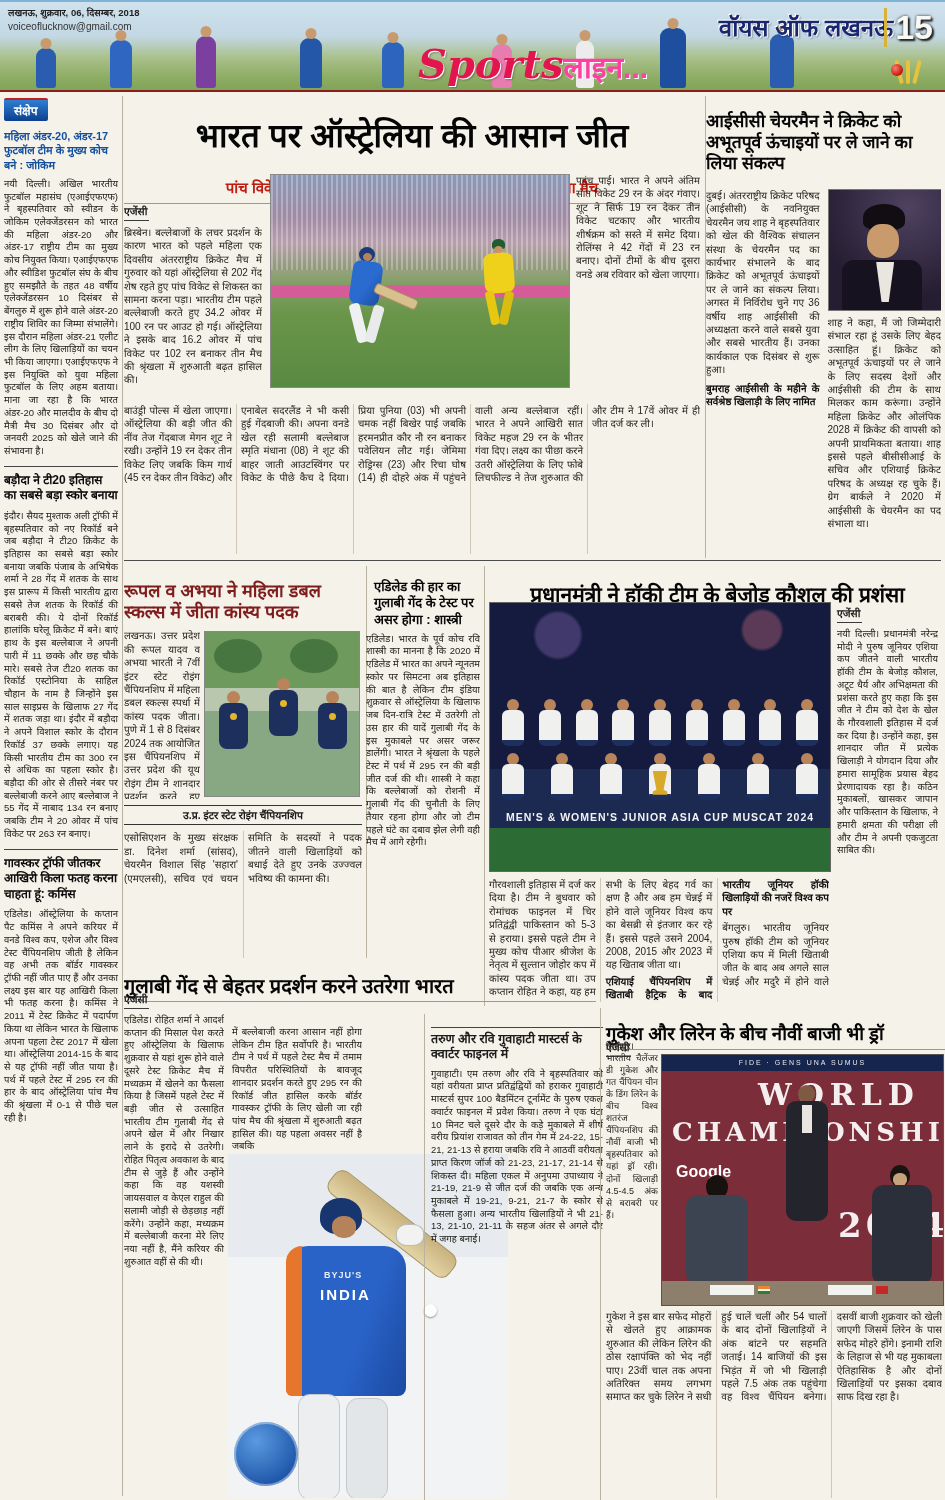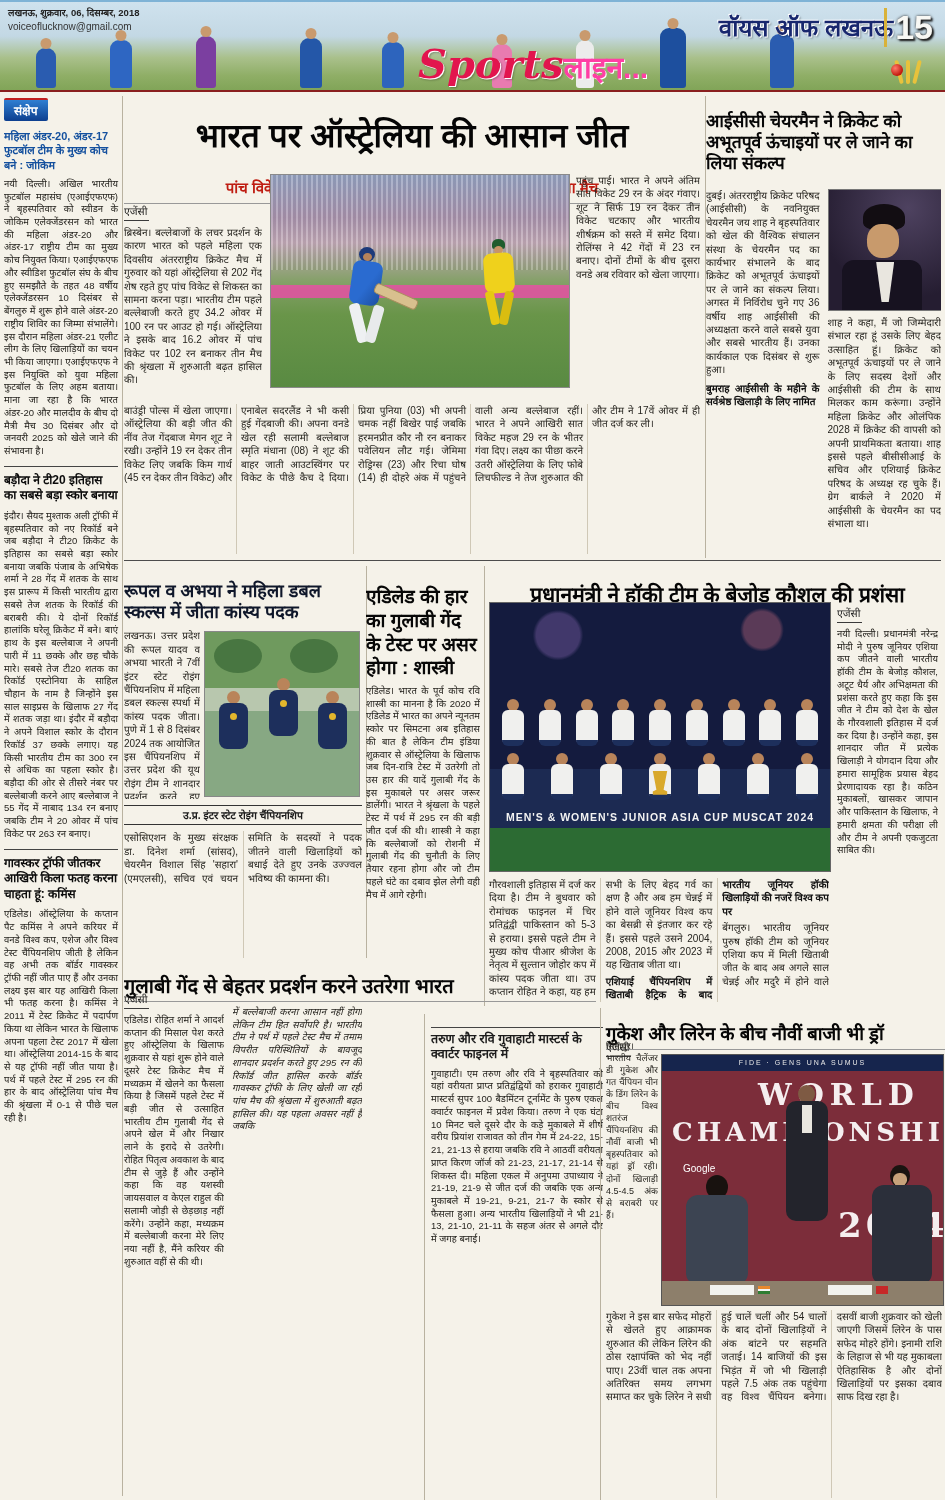--- a/index.html
+++ b/index.html
@@ -1,20 +1,20 @@
 <!DOCTYPE html>
 <html><head>
 <meta charset="utf-8">
 <style>
   html,body{margin:0;padding:0;background:#d8d4c8;}
   .page{position:relative;width:945px;height:1500px;margin:0 auto;background:#f5f2e9;overflow:hidden;
         font-family:"Liberation Sans","DejaVu Sans",sans-serif;color:#1c1c1c;}
   
   .body-txt{font-size:10px;line-height:1.34;text-align:justify;color:#26241f;}
-  .byline{font-weight:normal;font-size:10.5px;border-bottom:1.5px solid #3a3a3a;display:inline-block;padding:0 2px 2px 0;margin:4px 0 5px 0;}
+  .byline{font-weight:bold;font-size:10.5px;border-bottom:1.5px solid #3a3a3a;display:inline-block;padding:0 2px 2px 0;margin:4px 0 5px 0;}
   .cols2{column-count:2;column-gap:10px;column-rule:1px solid #cfc8b6;}
   .cols3{column-count:3;column-gap:10px;column-rule:1px solid #cfc8b6;}
   .cols5{column-count:5;column-gap:9px;column-rule:1px solid #cfc8b6;}
   .sec{position:absolute;overflow:hidden;}
   .vr{border-right:1px solid #b9b2a0;}
   .subhead-bold{font-weight:800;color:#111;}
   
   .mast{position:absolute;left:0;top:0;width:945px;height:90px;overflow:hidden;
         background:linear-gradient(180deg,#cfe2ee 0%,#c3d8e4 38%,#a9c08b 62%,#8fae66 82%,#7fa356 100%);
         border-top:2px solid #7fb3d6;}
@@ -83,34 +83,34 @@
   .icc-c{width:50%;}
   .ph-shah{width:100%;height:120px;border:1px solid #777;position:relative;margin-bottom:5px;
         background:radial-gradient(circle at 70% 15%,#4e4260,#251d31 70%);overflow:hidden;}
   .ph-shah .hair{position:absolute;left:30%;top:12%;width:42px;height:26px;border-radius:50% 50% 30% 30%;background:#120d12;}
   .ph-shah .face{position:absolute;left:34%;top:28%;width:32px;height:34px;border-radius:45%;background:#c89a6c;}
   .ph-shah .body{position:absolute;left:12%;top:58%;width:80px;height:60px;border-radius:12px 12px 0 0;background:#171220;}
   .ph-shah .shirt{position:absolute;left:42%;top:60%;width:18px;height:40px;background:#e9e6df;clip-path:polygon(0 0,100% 0,70% 100%,30% 100%);}
   
   .hr-mid{position:absolute;left:124px;top:560px;width:817px;height:1px;background:#4c4c4c;}
   .rowing{left:124px;top:566px;width:238px;height:392px;padding-right:4px;}
-  .rowing-h{font-size:18px;font-weight:800;line-height:1.18;color:#0f172a;margin-bottom:6px;}
+  .rowing-h{font-size:18px;font-weight:800;line-height:1.18;color:#7f1d1d;margin-bottom:6px;}
   .row-flex{position:relative;height:170px;}
   .row-colL{position:absolute;left:0;top:0;width:76px;height:170px;}
   .ph-row{position:absolute;left:80px;top:2px;width:154px;height:164px;border:1px solid #888;overflow:hidden;
         background:linear-gradient(180deg,#6f9a5e 0 34%,#b8c7ae 34% 48%,#87a883 48% 100%);}
   .ph-row .tree{position:absolute;top:4%;width:48px;height:34px;border-radius:50%;background:#3f6d3a;opacity:.8;}
   .rower{position:absolute;top:36%;width:34px;height:62%;}
   .rower .hd{position:absolute;left:10px;top:0;width:13px;height:13px;border-radius:50%;background:#b9845a;}
   .rower .tr{position:absolute;left:2px;top:12px;width:29px;height:46px;border-radius:8px;background:#1d2f5c;}
   .rower .md{position:absolute;left:13px;top:22px;width:7px;height:7px;border-radius:50%;background:#e3b62c;}
   .row-box{border:1.5px solid #333;border-left:none;border-right:none;font-weight:800;font-size:10.5px;
         text-align:center;padding:2px 0;margin:6px 0;}
   .shastri{left:366px;top:566px;width:114px;height:392px;padding-right:4px;}
-  .shastri-h{font-size:19px;font-weight:800;line-height:1.25;color:#070707;margin-bottom:5px;}
+  .shastri-h{font-size:13px;font-weight:800;line-height:1.25;color:#070707;margin-bottom:5px;padding-left:8px;}
   .hockey{left:484px;top:566px;width:457px;height:440px;border-left:1px solid #b9b2a0;padding-left:4px;}
   .hockey-h{font-size:21px;font-weight:800;text-align:center;line-height:1.15;color:#050505;}
   .ph-champ{position:absolute;left:4px;top:36px;width:340px;height:268px;border:1px solid #666;overflow:hidden;
         background:radial-gradient(circle at 20% 12%,#41386b 0 6%,transparent 7%),
                    radial-gradient(circle at 80% 10%,#5a3a57 0 5%,transparent 6%),
                    linear-gradient(180deg,#141b3e 0 62%,#1c2a52 62% 84%,#2c6b33 84% 100%);}
   .champ-title{position:absolute;left:0;top:14px;width:100%;text-align:center;font-weight:800;font-size:44px;
         letter-spacing:2px;color:#e8b33b;text-shadow:0 2px 0 #7a5a10,0 0 6px #00000088;
         font-family:"DejaVu Serif","Liberation Serif",serif;}
   .champ-band{position:absolute;left:0;top:208px;width:100%;text-align:center;font-size:10.5px;font-weight:bold;
@@ -120,21 +120,21 @@
   .plyr .hd{position:absolute;left:7px;top:0;width:12px;height:12px;border-radius:50%;background:#b9845a;}
   .plyr .tr{position:absolute;left:2px;top:11px;width:22px;height:30px;border-radius:6px;background:#f0f0ee;border-bottom:6px solid #1d2f5c;}
   .trophy{position:absolute;left:158px;top:168px;width:24px;height:34px;background:#d9a92c;
         clip-path:polygon(20% 0,80% 0,65% 55%,80% 60%,80% 70%,20% 70%,20% 60%,35% 55%);}
   .hockey-right{position:absolute;left:352px;top:36px;width:101px;height:400px;}
   .hockey-below{position:absolute;left:4px;top:312px;width:340px;height:124px;}
   
   .rohit{left:124px;top:958px;width:472px;height:542px;}
   .rohit-h{font-size:20px;font-weight:800;line-height:1.15;color:#060606;border-bottom:1px solid #999;padding-bottom:3px;}
   .rohit-colA{position:absolute;left:0;top:30px;width:100px;height:510px;}
-  .rohit-colB{position:absolute;left:108px;top:48px;width:130px;height:168px;font-style:italic;}
+  .rohit-colB{position:absolute;left:108px;top:68px;width:130px;height:168px;}
   .rohit-colC{position:absolute;left:246px;top:52px;width:130px;height:132px;}
   .ph-rohit{position:absolute;left:104px;top:196px;width:280px;height:344px;overflow:hidden;
         background:linear-gradient(180deg,#e7eaee 0 30%,#f2f3f5 30% 100%);}
   .ph-rohit .bat{position:absolute;left:150px;top:-6px;width:26px;height:150px;border-radius:10px;
         background:linear-gradient(90deg,#e3d3a4,#c9b27e);border:1px solid #a5925f;transform:rotate(-52deg);}
   .ph-rohit .helm{position:absolute;left:92px;top:44px;width:42px;height:36px;border-radius:50% 50% 40% 40%;background:#17356f;}
   .ph-rohit .face{position:absolute;left:104px;top:62px;width:24px;height:22px;border-radius:45%;background:#b5825a;}
   .ph-rohit .jersey{position:absolute;left:58px;top:92px;width:120px;height:150px;border-radius:22px 22px 8px 8px;
         background:linear-gradient(110deg,#2a63c8 60%,#1b4aa2);}
   .ph-rohit .stripe{position:absolute;left:58px;top:92px;width:16px;height:150px;border-radius:22px 0 0 8px;background:#e7762d;}
@@ -149,21 +149,21 @@
   .badminton{left:424px;top:1014px;width:172px;height:486px;border-left:1px solid #b9b2a0;padding-left:6px;}
   .badm-h{font-size:12.5px;font-weight:800;line-height:1.25;border-top:1.5px solid #444;padding-top:4px;margin-bottom:5px;}
   
   .chess{left:600px;top:1008px;width:341px;height:492px;border-left:1px solid #b9b2a0;padding-left:5px;}
   .chess-h{font-size:18.5px;font-weight:800;line-height:1.2;color:#050505;border-bottom:1px solid #999;padding-bottom:3px;}
   .chess-colL{position:absolute;left:5px;top:32px;width:52px;height:248px;font-size:9px;}
   .ph-chess{position:absolute;left:60px;top:46px;width:281px;height:250px;overflow:hidden;background:#7c2d3a;border:1px solid #555;}
   .ph-chess .topstrip{position:absolute;left:0;top:0;width:100%;height:16px;background:#16254d;color:#e8e8e8;
         font-size:7px;letter-spacing:2px;text-align:center;line-height:16px;}
   .ph-chess .big{position:absolute;color:rgba(255,255,255,.92);font-family:"DejaVu Serif","Liberation Serif",serif;font-weight:bold;}
-  .ph-chess .g{position:absolute;left:21px;top:108px;color:#fff;font-size:10px;font-weight:normal;}
+  .ph-chess .g{position:absolute;left:14px;top:108px;color:#fff;font-size:16px;font-weight:bold;}
   .ph-chess .arb{position:absolute;left:118px;top:30px;width:54px;height:150px;}
   .ph-chess .arb .hd{position:absolute;left:18px;top:0;width:17px;height:18px;border-radius:50%;background:#7e5a43;}
   .ph-chess .arb .tr{position:absolute;left:6px;top:16px;width:42px;height:120px;border-radius:10px;background:#23242c;}
   .ph-chess .arb .sh{position:absolute;left:22px;top:20px;width:10px;height:28px;background:#e9e6df;}
   .ph-chess .p1{position:absolute;left:20px;top:120px;width:70px;height:110px;}
   .ph-chess .p1 .hd{position:absolute;left:24px;top:0;width:22px;height:24px;border-radius:50%;background:#18120f;}
   .ph-chess .p1 .tr{position:absolute;left:4px;top:20px;width:62px;height:90px;border-radius:12px;background:#3c4452;}
   .ph-chess .p2{position:absolute;left:208px;top:110px;width:66px;height:120px;}
   .ph-chess .p2 .hd{position:absolute;left:20px;top:0;width:20px;height:22px;border-radius:50%;background:#1a1410;}
   .ph-chess .p2 .fc{position:absolute;left:23px;top:8px;width:14px;height:13px;border-radius:45%;background:#c7a27a;}
@@ -393,20 +393,34 @@
     </div>
   </section>
 
   <section class="sec rohit">
     <h2 class="rohit-h">गुलाबी गेंद से बेहतर प्रदर्शन करने उतरेगा भारत</h2>
     <div class="rohit-colA">
       <span class="byline">एजेंसी</span>
       <div class="body-txt" style="font-size:9.5px;height:480px;overflow:hidden;">एडिलेड। रोहित शर्मा ने आदर्श कप्तान की मिसाल पेश करते हुए ऑस्ट्रेलिया के खिलाफ शुक्रवार से यहां शुरू होने वाले दूसरे टेस्ट क्रिकेट मैच में मध्यक्रम में खेलने का फैसला किया है जिसमें पहले टेस्ट में बड़ी जीत से उत्साहित भारतीय टीम गुलाबी गेंद से अपने खेल में और निखार लाने के इरादे से उतरेगी। रोहित पितृत्व अवकाश के बाद टीम से जुड़े हैं और उन्होंने कहा कि वह यशस्वी जायसवाल व केएल राहुल की सलामी जोड़ी से छेड़छाड़ नहीं करेंगे। उन्होंने कहा, मध्यक्रम में बल्लेबाजी करना मेरे लिए नया नहीं है, मैंने करियर की शुरुआत वहीं से की थी।</div>
     </div>
     <div class="rohit-colB body-txt" style="font-size:9.5px;overflow:hidden;">में बल्लेबाजी करना आसान नहीं होगा लेकिन टीम हित सर्वोपरि है। भारतीय टीम ने पर्थ में पहले टेस्ट मैच में तमाम विपरीत परिस्थितियों के बावजूद शानदार प्रदर्शन करते हुए 295 रन की रिकॉर्ड जीत हासिल करके बॉर्डर गावस्कर ट्रॉफी के लिए खेली जा रही पांच मैच की श्रृंखला में शुरुआती बढ़त हासिल की। यह पहला अवसर नहीं है जबकि</div>
+    <div class="ph-rohit">
+      <span class="bat"></span>
+      <span class="glove"></span>
+      <span class="helm"></span>
+      <span class="face"></span>
+      <span class="jersey"></span>
+      <span class="stripe"></span>
+      <span class="jersey-spon">BYJU'S</span>
+      <span class="jersey-name">INDIA</span>
+      <span class="pad"></span>
+        <span class="pad2"></span>
+      <span class="globe"></span>
+      <span class="ball"></span>
+    </div>
   </section>
 
   <section class="sec badminton">
     <h3 class="badm-h">तरुण और रवि गुवाहाटी मास्टर्स के क्वार्टर फाइनल में</h3>
     <div class="body-txt" style="font-size:9.5px;height:430px;overflow:hidden;">गुवाहाटी। एम तरुण और रवि ने बृहस्पतिवार को यहां वरीयता प्राप्त प्रतिद्वंद्वियों को हराकर गुवाहाटी मास्टर्स सुपर 100 बैडमिंटन टूर्नामेंट के पुरुष एकल क्वार्टर फाइनल में प्रवेश किया। तरुण ने एक घंटा 10 मिनट चले दूसरे दौर के कड़े मुकाबले में शीर्ष वरीय प्रियांश राजावत को तीन गेम में 24-22, 15-21, 21-13 से हराया जबकि रवि ने आठवीं वरीयता प्राप्त किरण जॉर्ज को 21-23, 21-17, 21-14 से शिकस्त दी। महिला एकल में अनुपमा उपाध्याय ने 21-19, 21-9 से जीत दर्ज की जबकि एक अन्य मुकाबले में 19-21, 9-21, 21-7 के स्कोर से फैसला हुआ। अन्य भारतीय खिलाड़ियों ने भी 21-13, 21-10, 21-11 के सहज अंतर से अगले दौर में जगह बनाई।</div>
   </section>
 
   <section class="sec chess">
     <h2 class="chess-h">गुकेश और लिरेन के बीच नौवीं बाजी भी ड्रॉ</h2>
     <div style="position:absolute;left:5px;top:28px;"><span class="byline">एजेंसी</span></div>

